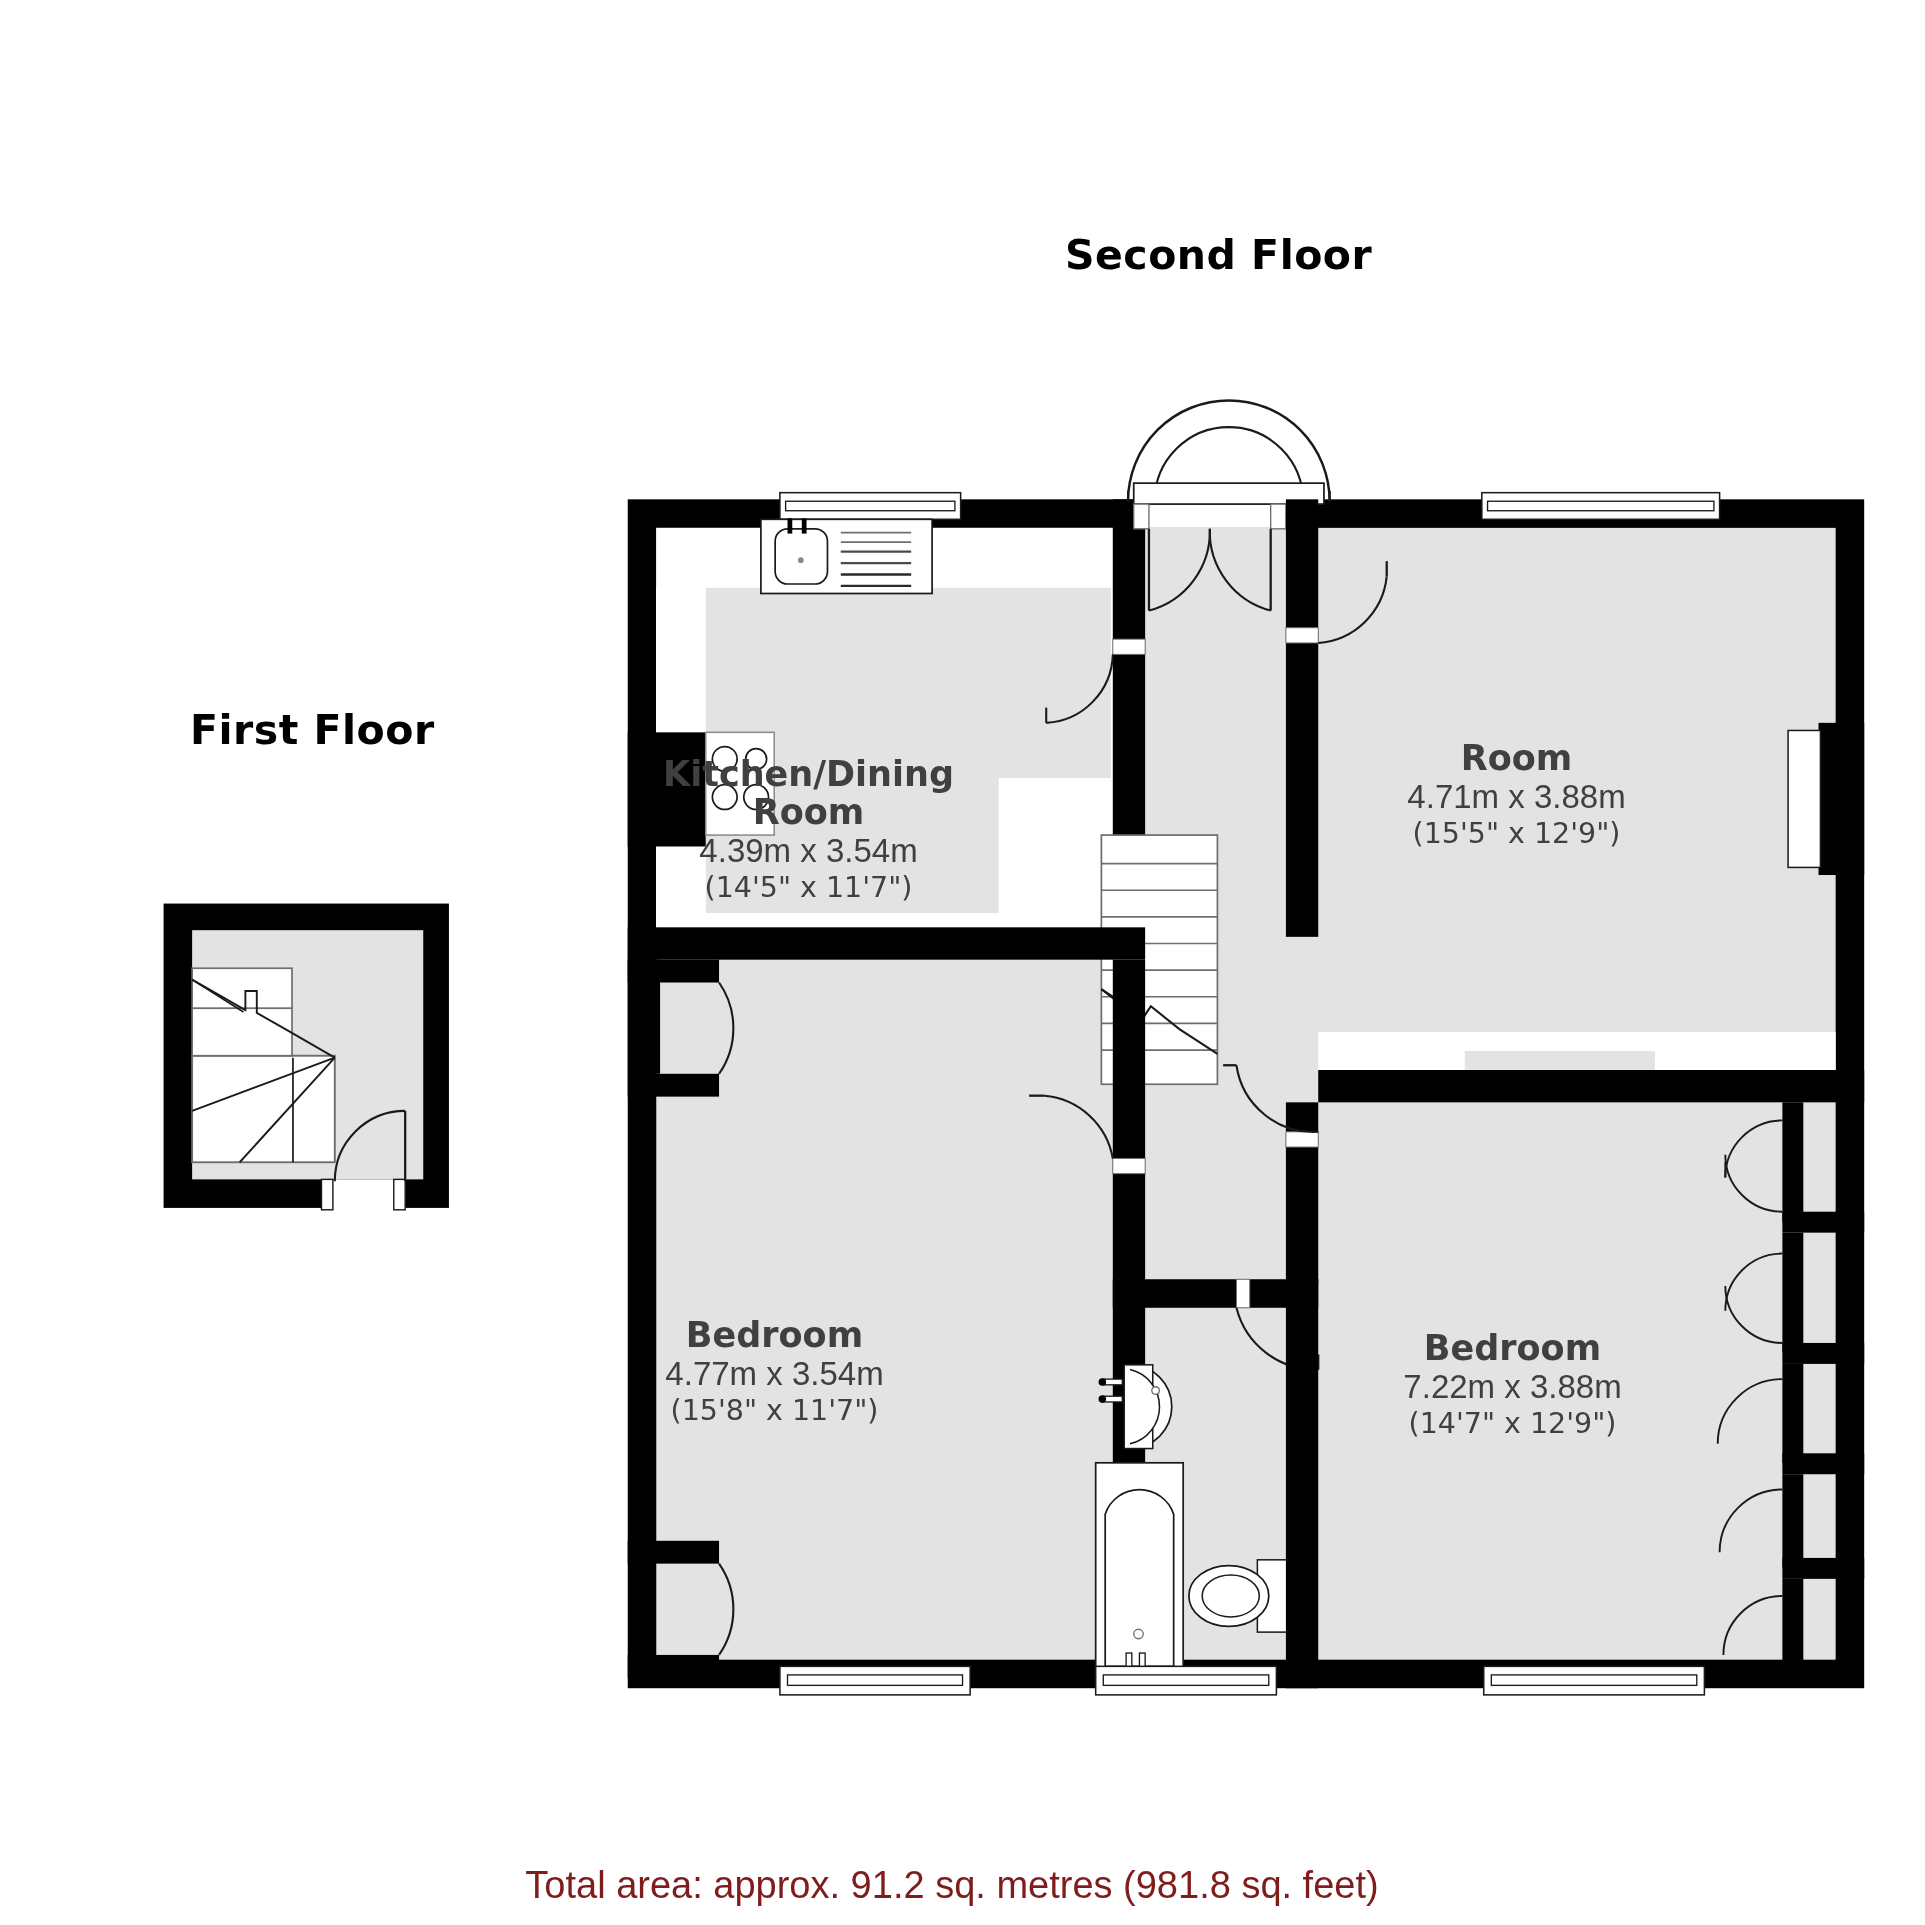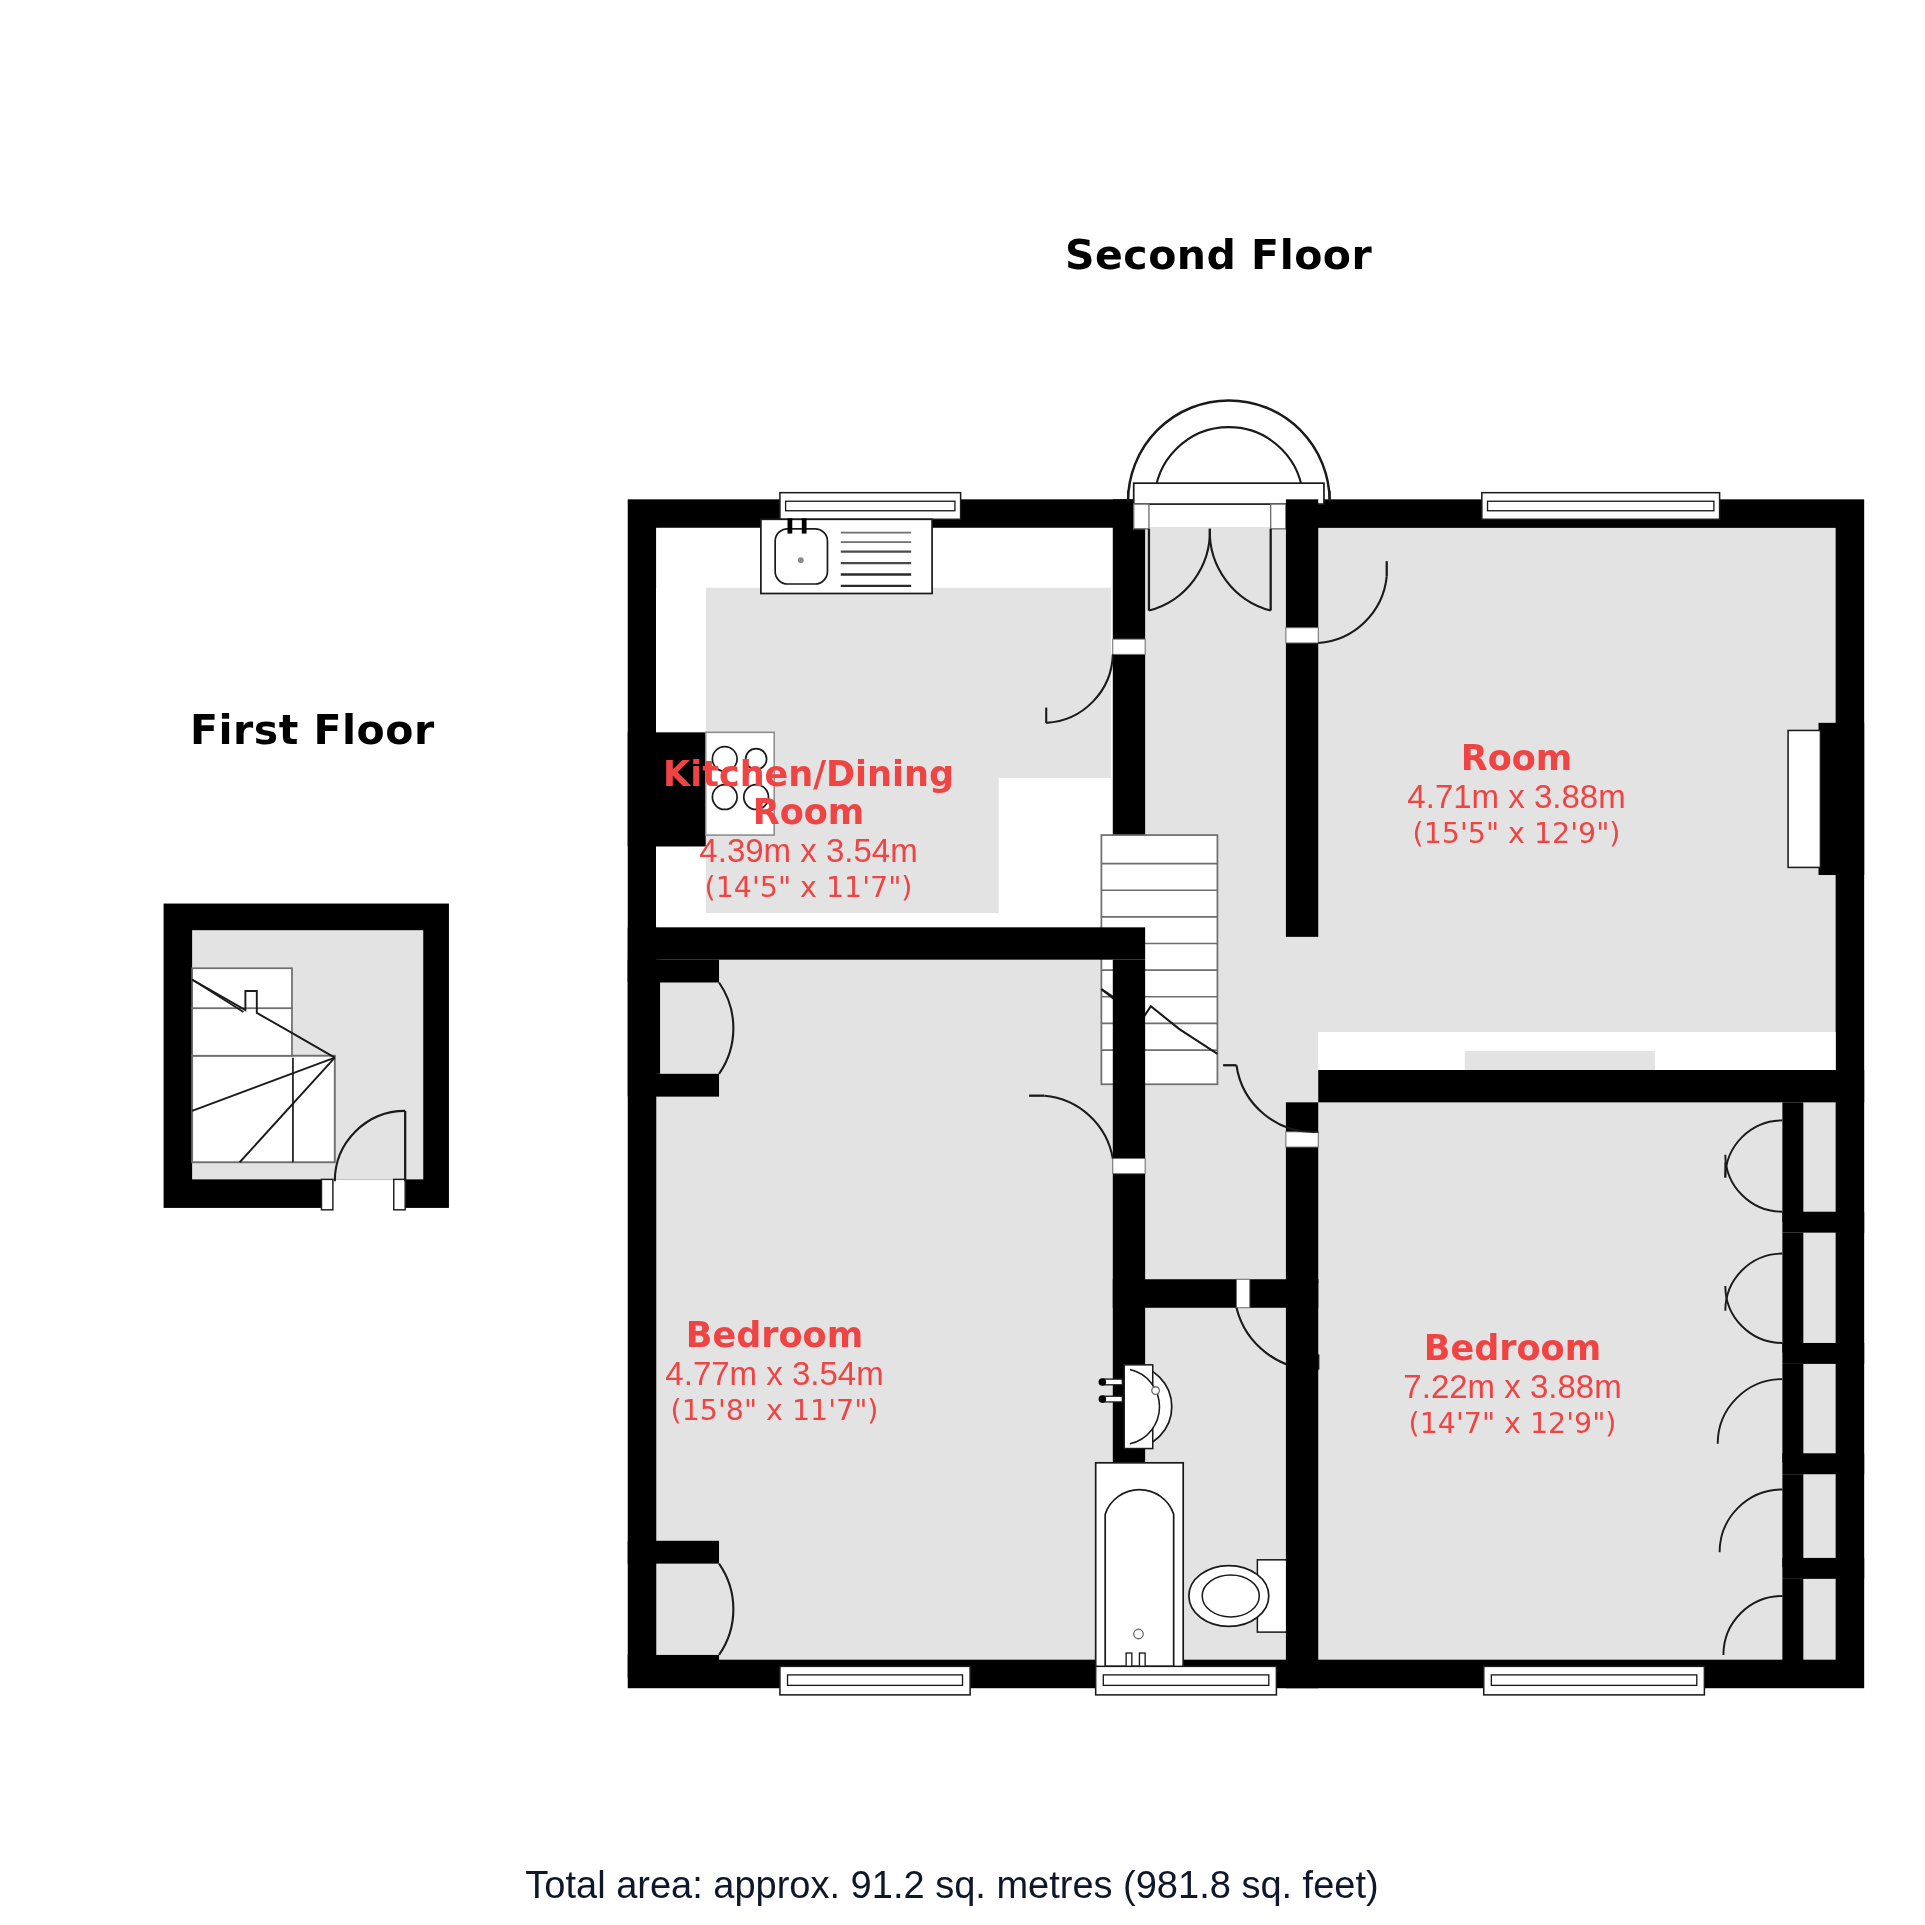--- a/index.html
+++ b/index.html
@@ -38,35 +38,35 @@
     font-size: 41px;
     margin-left: 19px;
   }
   #total-area {
     position: absolute;
     left: 0;
     right: 0;
     top: 1864px;
     text-align: center;
     font-size: 38px;
-    color: #0f172a;
+    color: #7f1d1d;
     font-family: "Liberation Sans", sans-serif;
   }
   svg.plan {
     position: absolute;
     left: 0;
     top: 0;
     width: 1926px;
     height: 1926px;
     pointer-events: none;
   }
   .roomlabel {
     position: absolute;
     text-align: center;
-    color: #ef4444;
+    color: #404040;
     white-space: nowrap;
   }
   .roomlabel .rname {
     font-size: 35px;
     font-weight: bold;
     line-height: 1.08;
     display: block;
   }
   .roomlabel .rdim {
     font-size: 33px;

